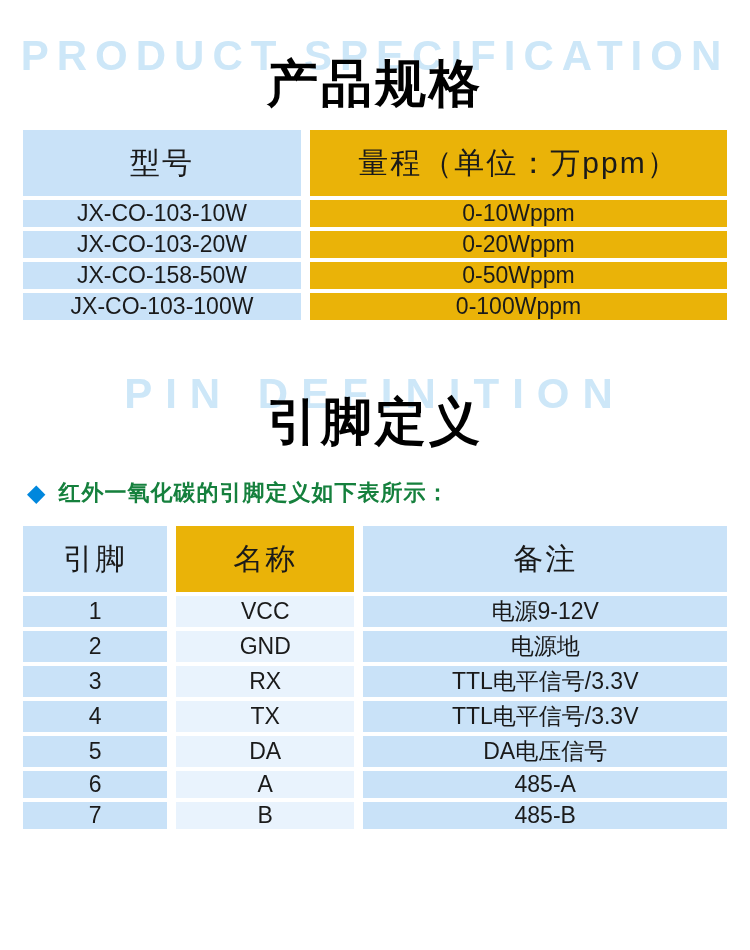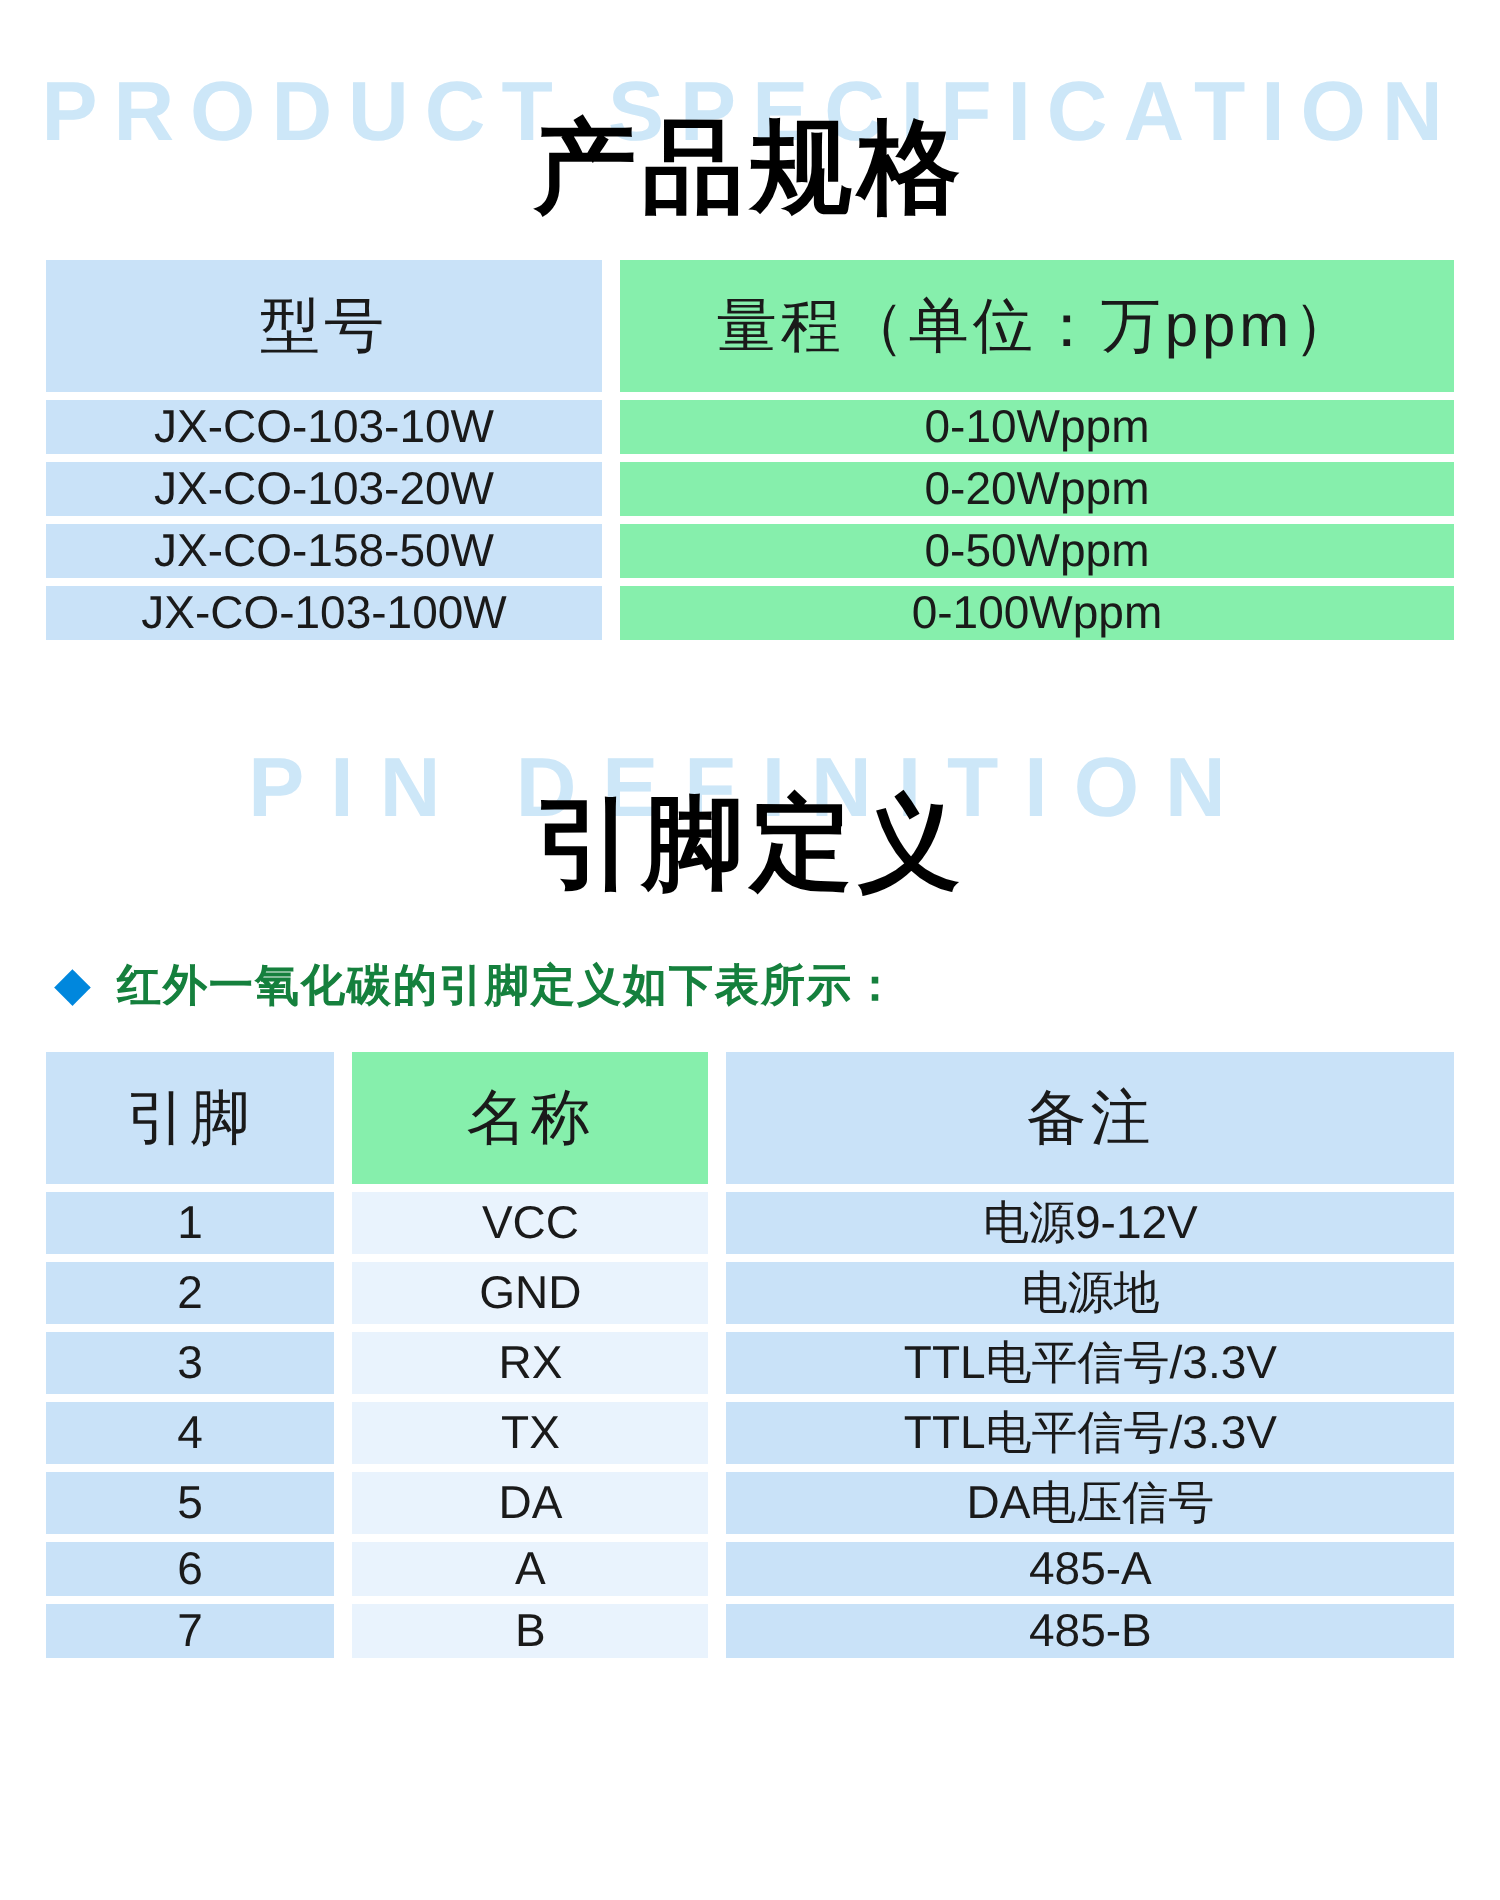--- a/index.html
+++ b/index.html
@@ -84,21 +84,21 @@
     color: #1a1a1a;
     letter-spacing: 2px;
   }
   table.spec td {
     height: 26px;
     font-size: 23px;
     font-weight: 400;
     color: #1a1a1a;
   }
   .cell-med { background: #c9e2f8; }
-  .cell-lit { background: #86efac; }
+  .cell-lit { background: #eab308; }
   .cell-xlit { background: #e9f3fd; }
 
   
   .tbl-product col.c0 { width: 40%; }
   .tbl-product col.c1 { width: 60%; }
   .tbl-pin col.c0 { width: 21%; }
   .tbl-pin col.c1 { width: 26%; }
   .tbl-pin col.c2 { width: 53%; }
 </style>
 </head>

